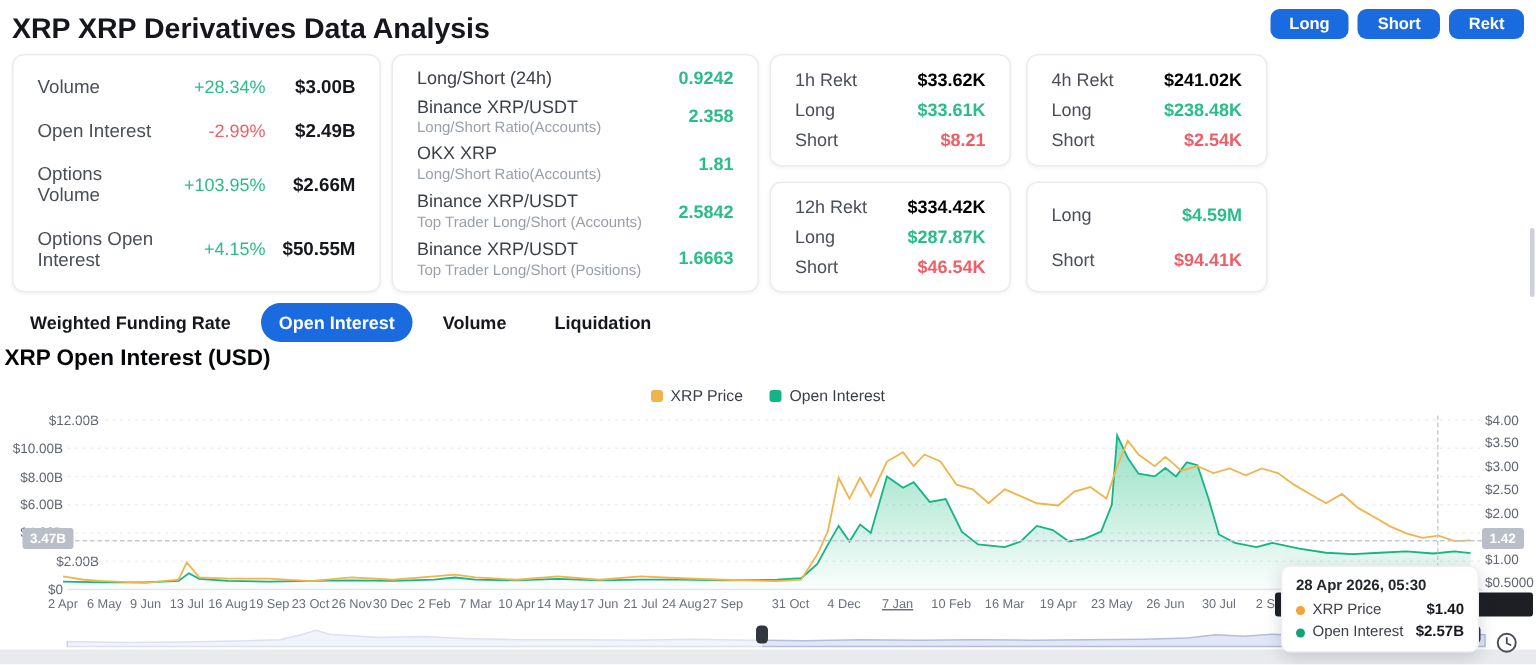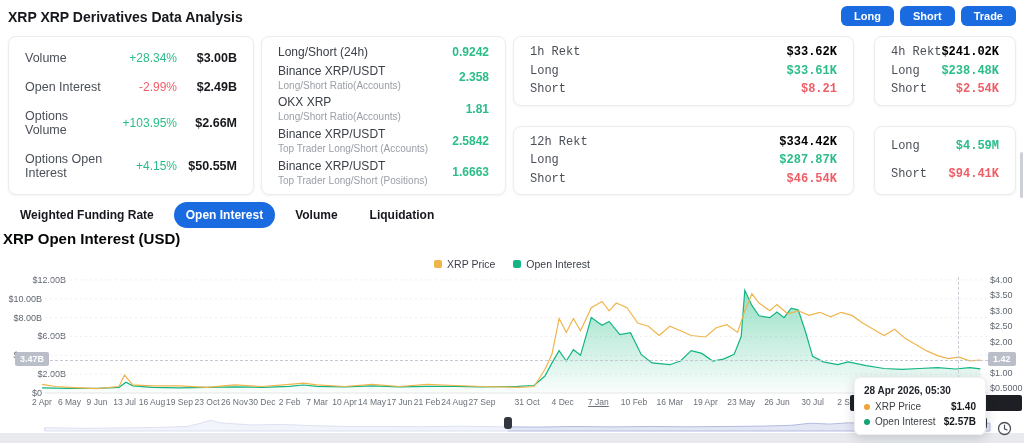--- a/index.html
+++ b/index.html
@@ -1,37 +1,37 @@
 <!DOCTYPE html>
 <html><head>
 <meta charset="utf-8">
 <style>
   html,body{margin:0;padding:0;}
   body{width:1024px;height:443px;position:relative;background:#fff;overflow:hidden;
        font-family:"Liberation Sans",sans-serif;color:#16181d;}
-  .page-title{position:absolute;left:8px;top:9px;font-size:14px;font-weight:bold;color:#15171c;}
+  .page-title{position:absolute;left:8px;top:9px;font-size:19px;font-weight:bold;color:#15171c;}
   .hbtns{position:absolute;right:8px;top:6px;display:flex;gap:6px;}
   .hbtn{background:#1a6be0;color:#fff;border:none;border-radius:6px;font-size:11px;font-weight:bold;
         padding:4px 13px;font-family:inherit;cursor:pointer;}
   .cards{position:absolute;left:8px;top:36px;width:1008px;height:159px;display:flex;gap:7px;}
   .card{background:#fff;border:1px solid #ececf0;border-radius:8px;box-sizing:border-box;
         box-shadow:0 1px 3px rgba(20,20,40,0.05);}
   .card.stats{width:246px;padding:6px 16px;display:flex;flex-direction:column;justify-content:space-around;}
   .stat-row{display:flex;align-items:center;font-size:12.5px;}
   .stat-row .label{color:#4a4f57;flex:1;}
   .stat-row .pct{width:72px;text-align:right;font-weight:normal;font-size:12px;}
   .stat-row .val{width:60px;text-align:right;font-weight:bold;color:#16181d;}
   .green{color:#2abd87;} .red{color:#ef5e67;}
   .card.ratios{width:245px;padding:6px 16px;display:flex;flex-direction:column;justify-content:space-around;}
   .ratio-row{display:flex;align-items:center;}
   .ratio-lbl .main{font-size:12px;color:#3c4048;}
   .ratio-lbl .sub{font-size:10px;color:#9aa0a8;margin-top:2px;}
   .ratio-val{margin-left:auto;color:#2abd87;font-weight:bold;font-size:12px;}
-  .rekt-grid{width:503px;display:grid;grid-template-columns:1fr;grid-template-rows:1fr 1fr;
-             grid-auto-flow:column;gap:20px;font-family:Liberation Mono, monospace;}
+  .rekt-grid{width:503px;display:grid;grid-template-columns:1fr 1fr 1fr;grid-template-rows:1fr 1fr;
+             grid-auto-flow:column;gap:10px;}
   .rekt-card{display:flex;flex-direction:column;justify-content:space-around;padding:6px 16px;}
   .rekt-row{display:flex;align-items:center;font-size:12px;}
   .rekt-row .rl{color:#4a4f57;flex:1;}
   .rekt-row .rv{font-weight:bold;}
   .rv.dark{color:#000000;}
   .tabs{position:absolute;left:8px;top:202px;display:flex;align-items:center;gap:8px;}
   .tab{font-size:12px;font-weight:bold;color:#16181d;background:none;border:none;border-radius:16px;
        padding:6px 12px;font-family:inherit;cursor:pointer;}
   .tab.active{background:#1a6be0;color:#fff;}
   .chart-title{position:absolute;left:3px;top:230px;font-size:15px;font-weight:bold;color:#050607;}
@@ -66,21 +66,21 @@
   .scrollbar-thumb{position:absolute;right:1px;top:152px;width:3px;height:46px;background:#cdd0d6;
                    border-radius:2px;z-index:9;cursor:grab;}
 </style>
 </head>
 <body>
 
 <div class="page-title">XRP XRP Derivatives Data Analysis</div>
 <div class="hbtns">
     <button class="hbtn">Long</button>
     <button class="hbtn">Short</button>
-    <button class="hbtn">Trade</button>
+    <button class="hbtn">Rekt</button>
   </div>
 
 <div class="cards">
   <div class="card stats">
       <div class="stat-row">
         <span class="label">Volume</span>
         <span class="pct green">+28.34%</span>
         <span class="val">$3.00B</span>
       </div>
       <div class="stat-row">
@@ -207,21 +207,21 @@
     <span class="legend-item">
       <span class="legend-swatch" style="background: rgb(18, 181, 131);"></span>
       <span>Open Interest</span>
     </span>
   </div>
 
 <div id="left-axis">
     <div class="axis-label left-lbl" style="left: 0px; top: 274.96px; padding-left: 24px;">$12.00B</div>
     <div class="axis-label left-lbl" style="left: 0px; top: 293.8px;">$10.00B</div>
     <div class="axis-label left-lbl" style="left: 0px; top: 312.64px;">$8.00B</div>
-    <div class="axis-label left-lbl" style="left: 0px; top: 331.48px; padding-left: 24px;">$6.00B</div>
+    <div class="axis-label left-lbl" style="left: 0px; top: 331.48px;">$6.00B</div>
     <div class="axis-label left-lbl" style="left: 0px; top: 350.32px;">$4.00B</div>
     <div class="axis-label left-lbl" style="left: 0px; top: 369.16px; padding-left: 24px;">$2.00B</div>
     <div class="axis-label left-lbl" style="left: 0px; top: 388px;">$0</div>
   </div>
 <div id="right-axis">
     <div class="axis-label" style="left: 990px; top: 274.85px;">$4.00</div>
     <div class="axis-label" style="left: 990px; top: 290.3px;">$3.50</div>
     <div class="axis-label" style="left: 990px; top: 305.75px;">$3.00</div>
     <div class="axis-label" style="left: 990px; top: 321.2px;">$2.50</div>
     <div class="axis-label" style="left: 990px; top: 336.65px;">$2.00</div>
@@ -236,21 +236,21 @@
     <div class="axis-label x-lbl" style="left: 152px; top: 397px;">16 Aug</div>
     <div class="axis-label x-lbl" style="left: 179.5px; top: 397px;">19 Sep</div>
     <div class="axis-label x-lbl" style="left: 207px; top: 397px;">23 Oct</div>
     <div class="axis-label x-lbl" style="left: 234.5px; top: 397px;">26 Nov</div>
     <div class="axis-label x-lbl" style="left: 262px; top: 397px;">30 Dec</div>
     <div class="axis-label x-lbl" style="left: 289.5px; top: 397px;">2 Feb</div>
     <div class="axis-label x-lbl" style="left: 317px; top: 397px;">7 Mar</div>
     <div class="axis-label x-lbl" style="left: 344.5px; top: 397px;">10 Apr</div>
     <div class="axis-label x-lbl" style="left: 372px; top: 397px;">14 May</div>
     <div class="axis-label x-lbl" style="left: 399.5px; top: 397px;">17 Jun</div>
-    <div class="axis-label x-lbl" style="left: 427px; top: 397px;">21 Feb</div>
+    <div class="axis-label x-lbl" style="left: 427px; top: 397px;">21 Jul</div>
     <div class="axis-label x-lbl" style="left: 454.5px; top: 397px;">24 Aug</div>
     <div class="axis-label x-lbl" style="left: 482px; top: 397px;">27 Sep</div>
     <div class="axis-label x-lbl" style="left: 527px; top: 397px;">31 Oct</div>
     <div class="axis-label x-lbl" style="left: 562.7px; top: 397px;">4 Dec</div>
     <div class="axis-label x-lbl" style="left: 598.4px; top: 397px; text-decoration: underline;">7 Jan</div>
     <div class="axis-label x-lbl" style="left: 634.1px; top: 397px;">10 Feb</div>
     <div class="axis-label x-lbl" style="left: 669.8px; top: 397px;">16 Mar</div>
     <div class="axis-label x-lbl" style="left: 705.5px; top: 397px;">19 Apr</div>
     <div class="axis-label x-lbl" style="left: 741.2px; top: 397px;">23 May</div>
     <div class="axis-label x-lbl" style="left: 776.9px; top: 397px;">26 Jun</div>

